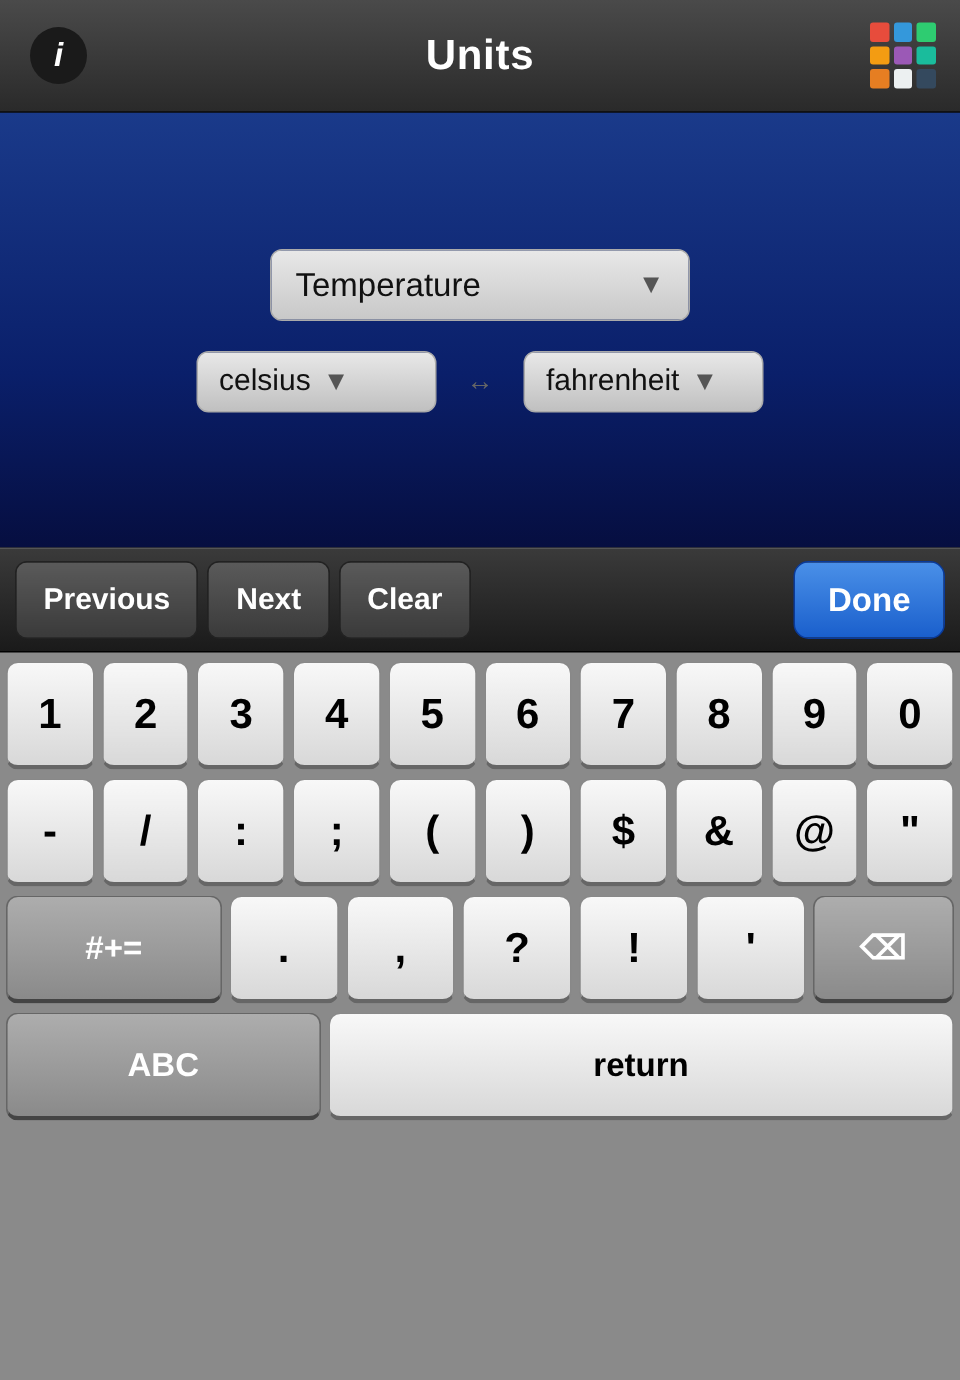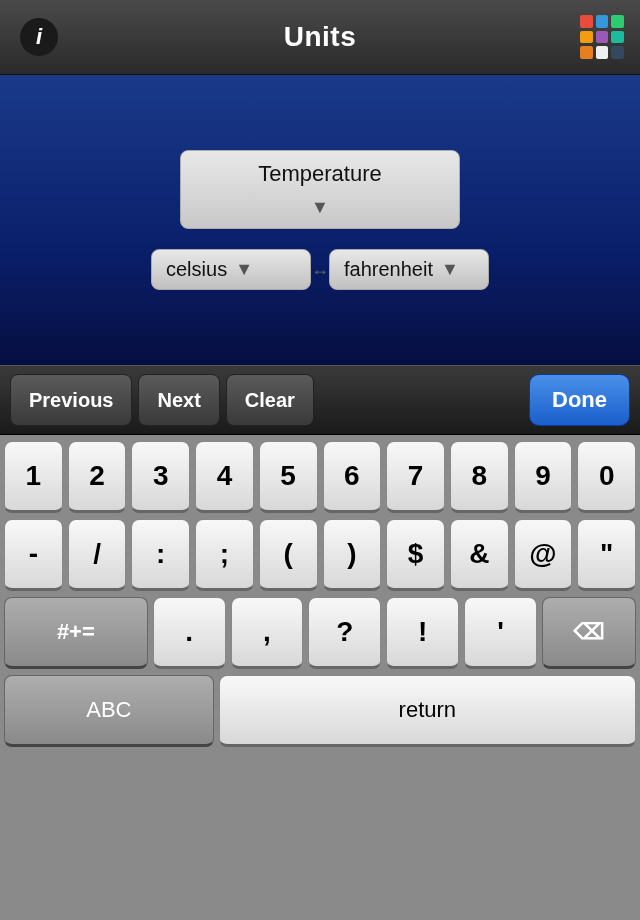--- a/index.html
+++ b/index.html
@@ -80,21 +80,20 @@
       border-radius: 8px;
       padding: 10px 16px;
       font-size: 22px;
       color: #111;
       display: flex;
       align-items: center;
       gap: 10px;
       cursor: pointer;
       min-width: 280px;
       justify-content: space-between;
-      flex-direction: column;
     }
     .dropdown-arrow {
       font-size: 18px;
       color: #555;
     }
 
     
     #input-row {
       display: flex;
       align-items: center;
@@ -129,20 +128,21 @@
       padding: 10px 14px;
       font-size: 26px;
       color: #000;
       width: 200px;
     }
 
     
     #unit-selector-row {
       display: flex;
       align-items: center;
+      gap: 20px;
       width: 100%;
       justify-content: center;
     }
     .unit-selector {
       background: linear-gradient(180deg, #e8e8e8 0%, #c0c0c0 100%);
       border: 1px solid #aaa;
       border-radius: 8px;
       padding: 8px 14px;
       font-size: 20px;
       color: #111;
@@ -247,21 +247,21 @@
       background: linear-gradient(180deg, #adadad 0%, #8a8a8a 100%);
       border: 1px solid #666;
       border-bottom: 3px solid #444;
       font-size: 22px;
       color: #fff;
       flex: 1.3;
     }
     #bottom-row .key {
       height: 72px;
       font-size: 22px;
-      font-weight: normal;
+      font-weight: bold;
     }
   </style>
 </head>
 <body>
 
 <div id="header">
   <div id="info-button">
     <span>i</span>
   </div>
   <span id="header-title">Units</span>

